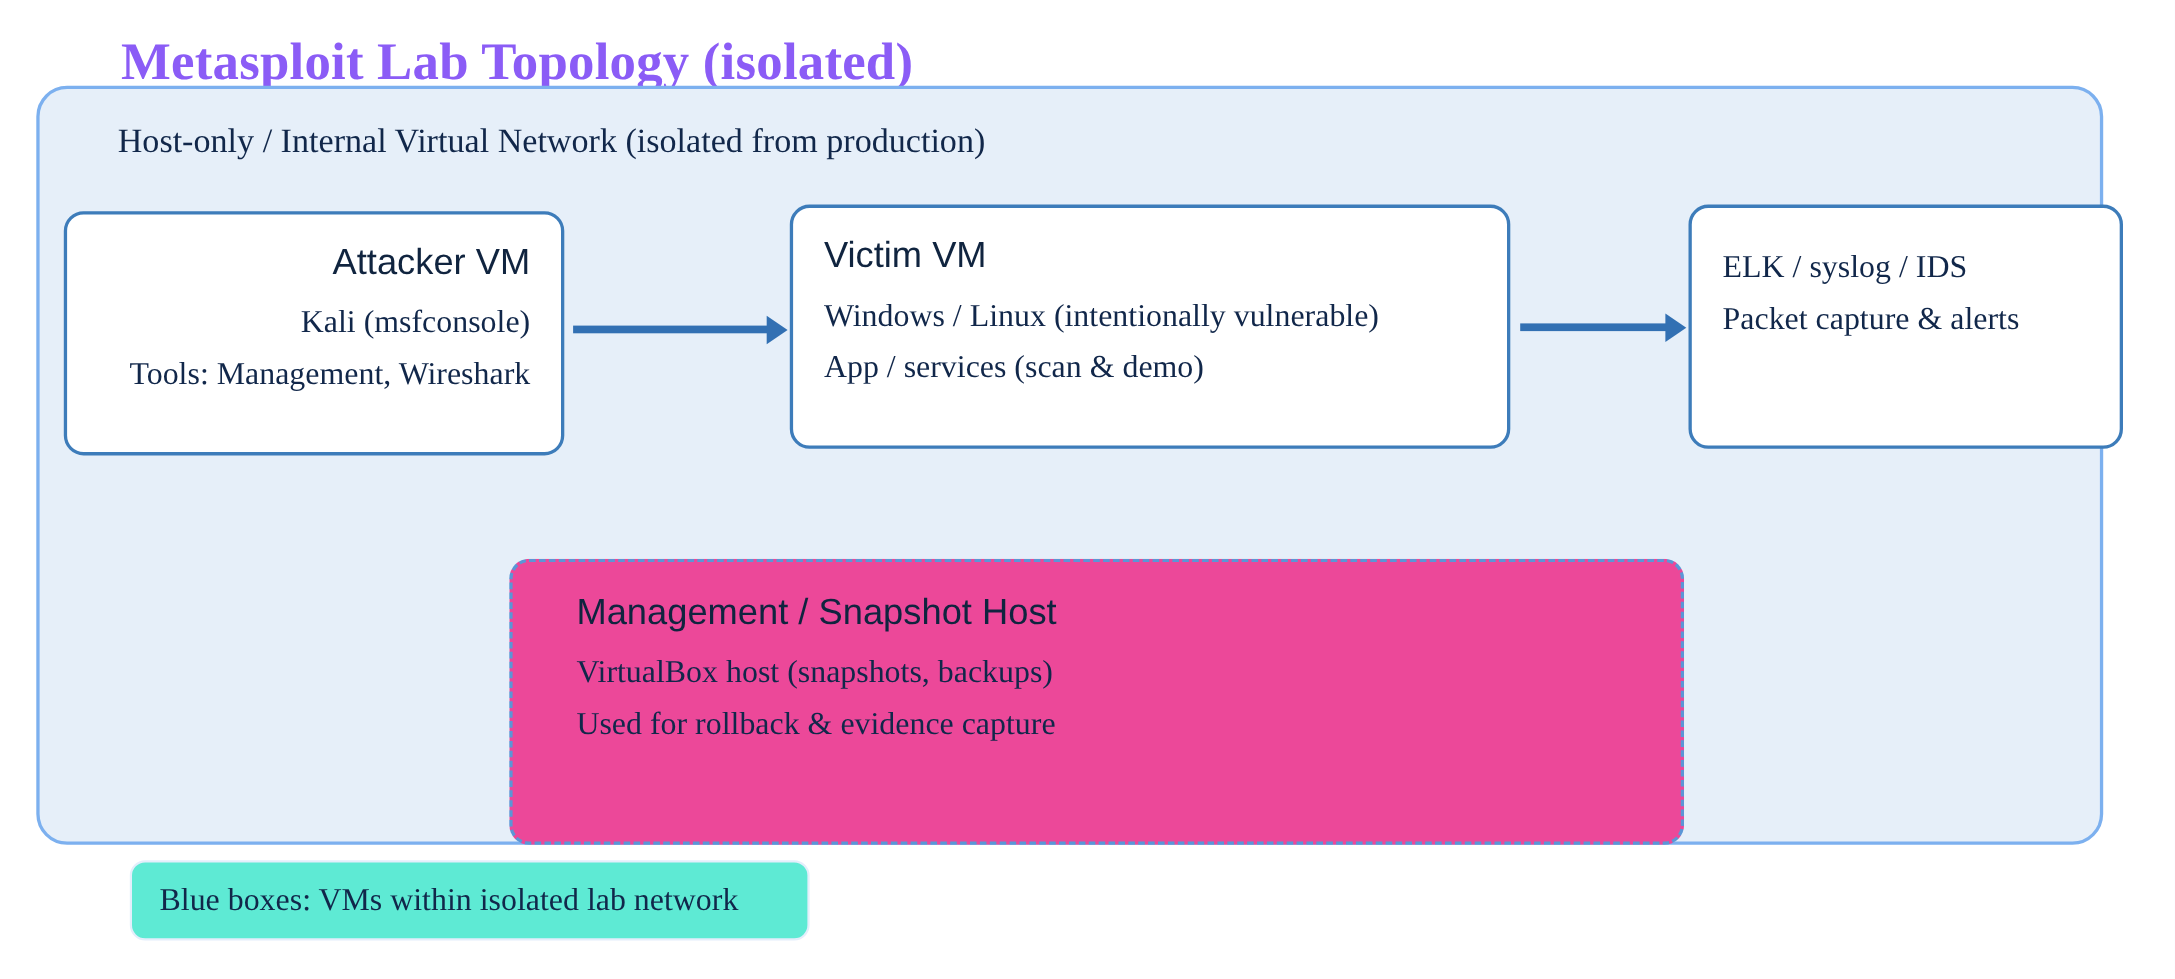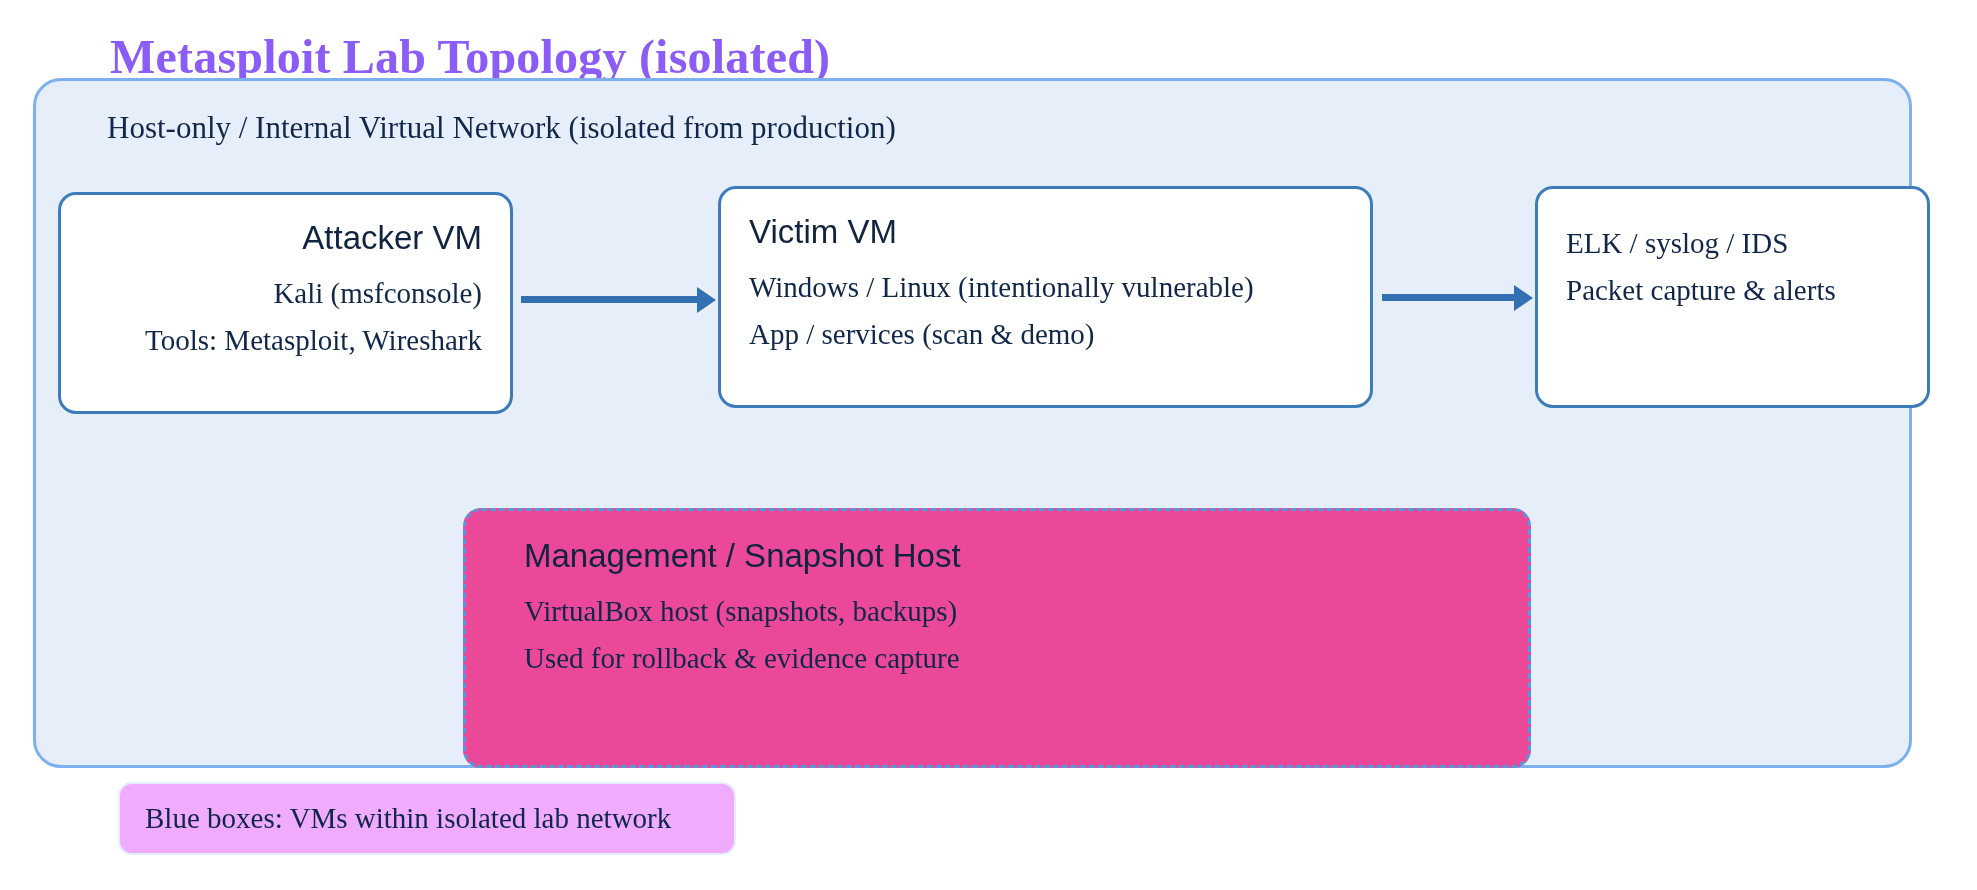--- a/index.html
+++ b/index.html
@@ -147,21 +147,21 @@
   }
 
   
   .legend {
     position: absolute;
     left: 118px;
     top: 782px;
     width: 618px;
     height: 73px;
     box-sizing: border-box;
-    background: #f0abfc;
+    background: #5eead4;
     border: 2px solid #e4eefb;
     border-radius: 14px;
     display: flex;
     align-items: center;
     padding-left: 25px;
     text-align: center;
   }
   .legend-text {
     font-family: "Liberation Serif", serif;
     font-size: 29px;
@@ -176,21 +176,21 @@
 
   <div class="diagram-title">Metasploit Lab Topology (isolated)</div>
 
   <div class="network-container"></div>
 
   <div class="network-label">Host-only / Internal Virtual Network (isolated from production)</div>
 
   <div class="node" id="node-attacker">
     <div class="node-title">Attacker VM</div>
     <div class="node-line">Kali (msfconsole)</div>
-    <div class="node-line">Tools: Metasploit, Wireshark</div>
+    <div class="node-line">Tools: Management, Wireshark</div>
   </div>
 
   <div class="node" id="node-victim">
     <div class="node-title">Victim VM</div>
     <div class="node-line">Windows / Linux (intentionally vulnerable)</div>
     <div class="node-line">App / services (scan &amp; demo)</div>
   </div>
 
   <div class="node" id="node-monitoring">
     <div class="node-line">ELK / syslog / IDS</div>

